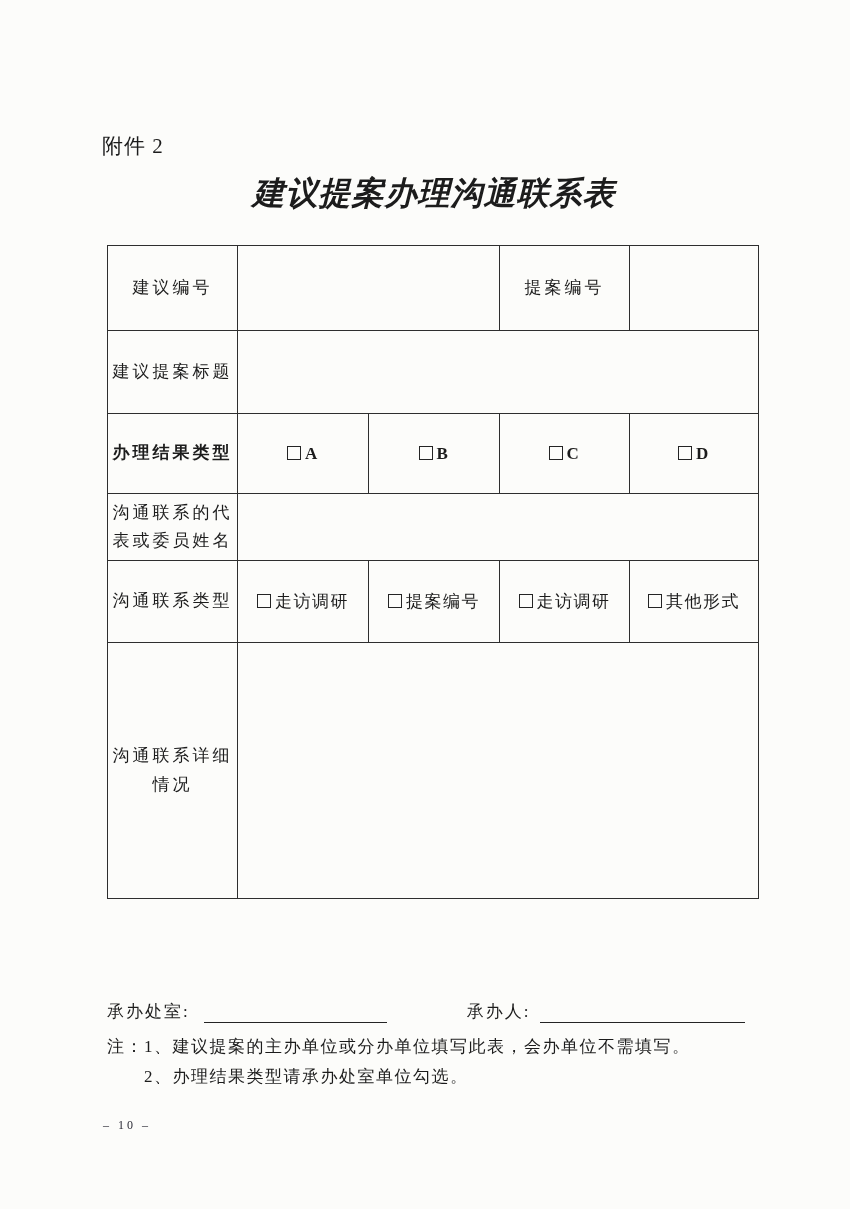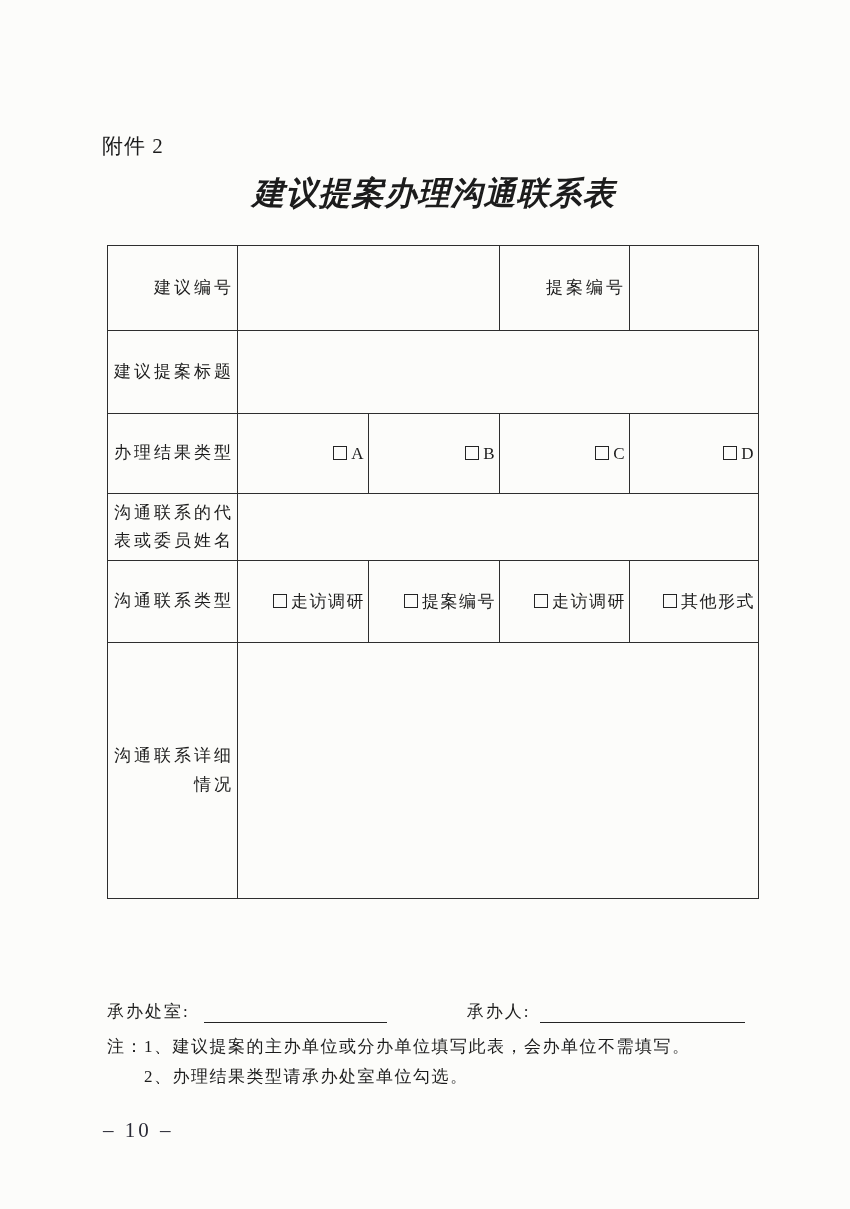--- a/index.html
+++ b/index.html
@@ -21,31 +21,31 @@
     font-size: 32px; font-weight: bold; letter-spacing: 1px; font-style: italic;
   }
   table.form {
     position: absolute; left: 107px; top: 245px;
     width: 651px;
     border-collapse: collapse; table-layout: fixed;
   }
   table.form td {
     border: 1.6px solid #2e2e2e;
     vertical-align: middle;
-    text-align: right;
+    text-align: center;
     font-size: 17px;
     padding: 0 3px;
     overflow: hidden;
   }
   td.label { letter-spacing: 3px; line-height: 1.65; }
   td.option { letter-spacing: 1.5px; }
   td.blank { }
   tr.r1 { height: 85px; }
   tr.r2 { height: 83px; }
-  tr.r3 { height: 80px; }
+  tr.r3 { height: 80px; font-weight: bold; }
   tr.r4 { height: 67px; }
   tr.r5 { height: 66px; }
   tr.r6 { height: 82px; }
   tr.r7 { height: 256px; }
   .checkbox-icon {
     display: inline-block;
     width: 12px; height: 12px;
     border: 1.5px solid #242424;
     margin-right: 4px;
     vertical-align: -1px;
@@ -68,21 +68,21 @@
   .person-label { margin-left: 80px; }
   .notes {
     position: absolute; left: 107px; top: 1032px;
     font-size: 17px; letter-spacing: 1.5px;
     line-height: 30px;
     display: flex; align-items: flex-start;
   }
   .notes .prefix { flex: 0 0 auto; }
   .page-number {
     position: absolute; left: 103px; top: 1118px;
-    font-size: 21px; letter-spacing: 3px;
+    font-size: 12px; letter-spacing: 3px;
     color: #2a2a35;
   }
 </style>
 </head>
 <body>
 
 <div class="attachment">附件 2</div>
 
 <div class="doc-title">建议提案办理沟通联系表</div>
 

